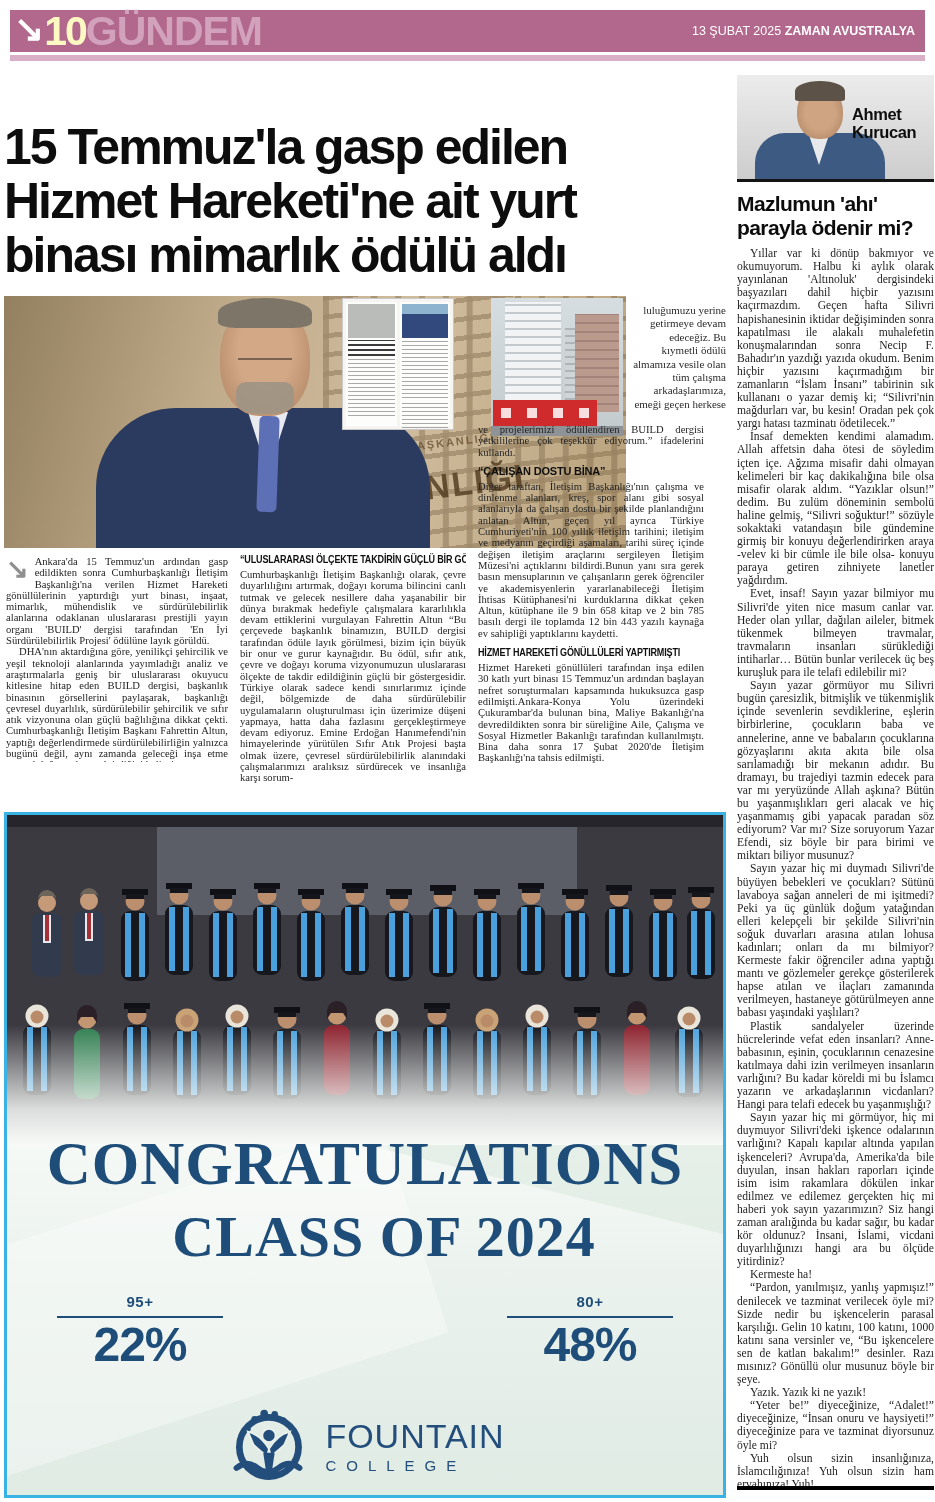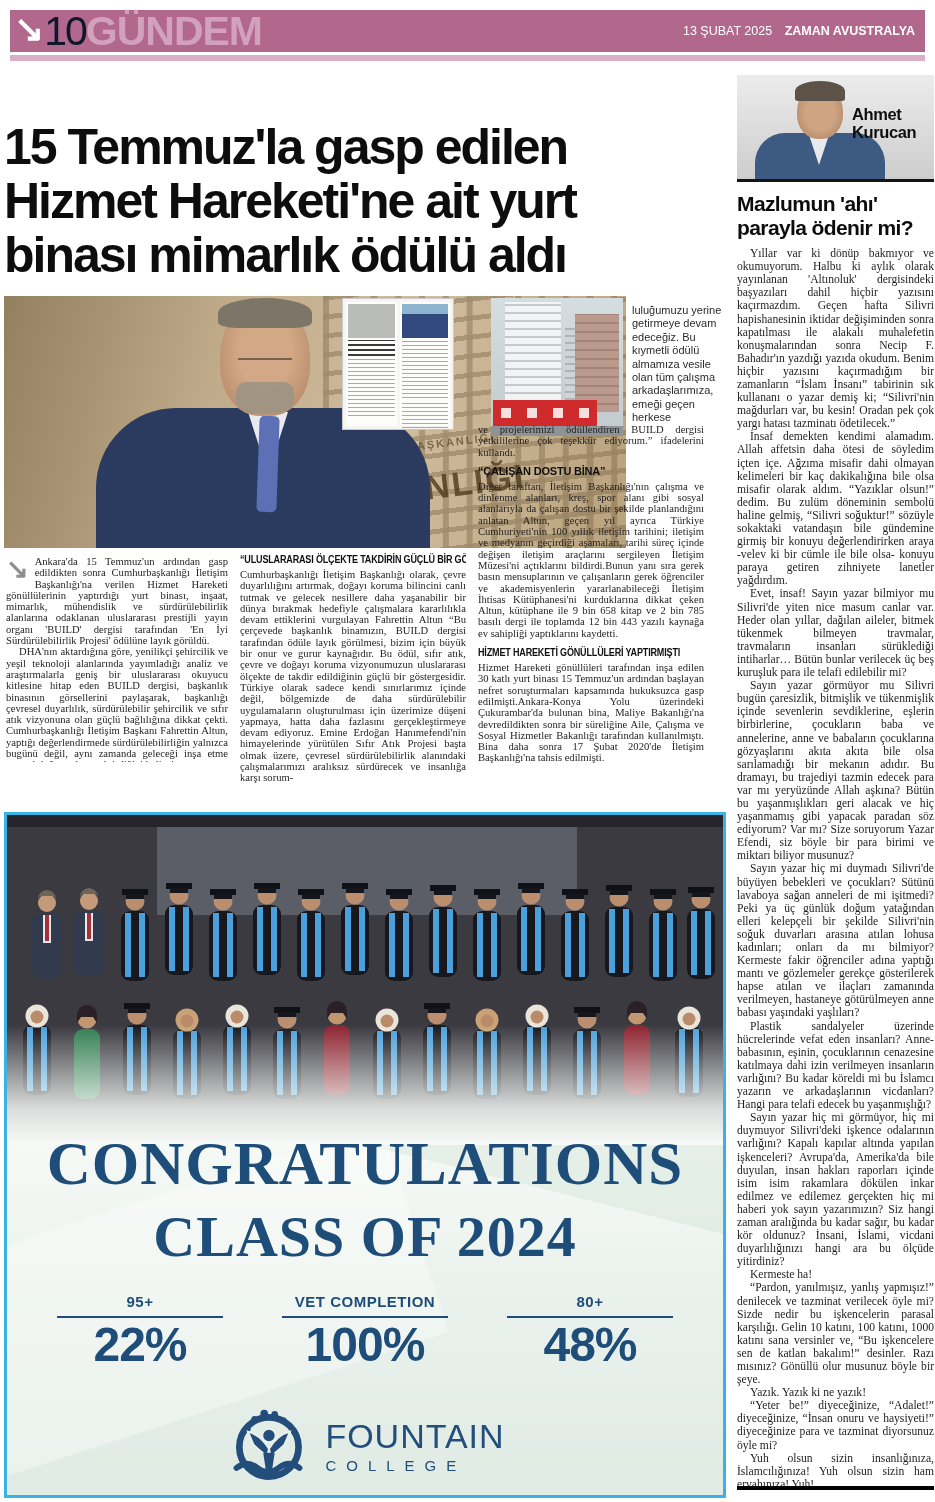--- a/index.html
+++ b/index.html
@@ -2,24 +2,24 @@
 <html lang="tr"><head>
 <meta charset="utf-8">
 <style>
   html,body{margin:0;padding:0;background:#ffffff;}
   body{font-family:"Liberation Sans",sans-serif;}
   #page{position:relative;width:935px;height:1502px;margin:0 auto;background:#fff;overflow:hidden;}
 
   
   .hdr-bar{position:absolute;left:10px;top:10px;width:915px;height:42px;background:#b2688c;display:flex;align-items:center;}
   .hdr-arrow{color:#fff;font-size:36px;font-weight:900;line-height:36px;margin:0 0 4px 4px;}
-  .hdr-num{color:#0f172a;font-size:41px;font-weight:normal;letter-spacing:-2px;line-height:40px;}
+  .hdr-num{color:#fef9c3;font-size:41px;font-weight:bold;letter-spacing:-2px;line-height:40px;}
   .hdr-section{color:#d2a2bd;font-size:41px;font-weight:bold;letter-spacing:-1px;line-height:40px;}
   .hdr-right{margin-left:auto;padding-right:10px;color:#fff;font-size:12.5px;white-space:nowrap;}
-  .hdr-right .bold{font-weight:bold;margin-left:9px;}
+  .hdr-right .bold{font-weight:bold;}
   .hdr-underline{position:absolute;left:10px;top:55px;width:915px;height:6px;background:#d9aec7;}
 
   
   .kicker{position:absolute;left:6px;top:86px;font-size:27px;font-weight:bold;color:#8f8f8f;letter-spacing:-0.5px;}
   .headline{position:absolute;left:4px;top:120px;width:724px;font-size:50px;line-height:54px;font-weight:800;
             color:#0d0d0d;letter-spacing:-2px;white-space:pre-line;}
 
   .collage{position:absolute;left:4px;top:296px;width:724px;height:252px;}
   .photo-main{position:absolute;left:0;top:0;width:622px;height:252px;overflow:hidden;
               background:linear-gradient(104deg,#93805f 0%,#c0ab8a 34%,#d0bd9e 62%,#b9a27c 100%);}
@@ -55,21 +55,21 @@
   .bld-nb{position:absolute;right:4px;top:16px;width:44px;height:98px;
           background:repeating-linear-gradient(0deg,#bb9a8e 0 7px,#a3837a 7px 9px);}
   .bld-mid{position:absolute;left:74px;top:30px;width:22px;height:84px;
            background:repeating-linear-gradient(0deg,#cfd4d7 0 5px,#aeb4b8 5px 7px);}
   .bld-red{position:absolute;left:2px;bottom:10px;width:104px;height:26px;background:#cf2a2c;}
   .bld-red-sign{position:absolute;left:8px;top:8px;right:8px;height:10px;
                 background:repeating-linear-gradient(90deg,#fff 0 10px,transparent 10px 26px);opacity:.85;}
   .bld-base{position:absolute;left:0;bottom:0;width:100%;height:10px;background:#8d9396;}
 
   .wrap-col{position:absolute;left:628px;top:8px;width:94px;
-            font-family:Liberation Sans, sans-serif;font-size:11px;line-height:13.4px;color:#2b2b2b;text-align:left;}
+            font-family:Liberation Serif, serif;font-size:11px;line-height:13.4px;color:#2b2b2b;text-align:right;}
 
   .body-col{position:absolute;font-family:"Liberation Serif",serif;font-size:10.6px;line-height:11.3px;
             color:#242424;text-align:justify;overflow:hidden;}
   .c1{left:6px;top:556px;width:222px;height:206px;}
   .c2{left:240px;top:546px;width:226px;height:252px;}
   .c3{left:478px;top:424px;width:226px;height:390px;}
   .sub-head{font-family:"Liberation Sans",sans-serif;font-weight:bold;font-size:11px;line-height:13px;
             letter-spacing:-0.2px;color:#0f0f0f;margin:7px 0 3px;text-align:left;}
   .squeeze{transform:scaleX(.82);transform-origin:0 50%;white-space:nowrap;}
   .p-ind{text-indent:13px;}
@@ -95,21 +95,21 @@
   .ad{position:absolute;left:4px;top:812px;width:722px;height:686px;border:3px solid #3ab2e4;box-sizing:border-box;
       background:linear-gradient(180deg,#f7faf7 46%,#e9f1ec 72%,#e0ebe4 100%);overflow:hidden;}
   .ad-deco1{position:absolute;left:-80px;top:380px;width:500px;height:220px;background:rgba(255,255,255,.35);
             transform:rotate(-18deg);}
   .ad-deco2{position:absolute;right:-120px;top:120px;width:520px;height:260px;background:rgba(210,228,218,.45);
             transform:rotate(14deg);}
   .ad-photo{position:absolute;left:0;top:0;width:716px;height:330px;}
   .ad-title{position:absolute;left:0;width:100%;text-align:center;font-family:"Liberation Serif",serif;
             font-weight:bold;color:#1d4d78;}
   .ad-t1{top:314px;font-size:61px;letter-spacing:1px;}
-  .ad-t2{top:388px;font-size:58px;letter-spacing:1px;}
+  .ad-t2{top:388px;font-size:58px;letter-spacing:1px;padding-left:19px;}
   .ad-stats{position:absolute;top:478px;left:28px;right:28px;display:flex;justify-content:space-between;}
   .stat{width:210px;text-align:center;color:#1d4d78;}
   .stat-label{font-size:15px;font-weight:bold;letter-spacing:.5px;}
   .stat-line{border-top:2px solid #1d4d78;margin:6px 22px 2px;}
   .stat-value{font-size:48px;font-weight:bold;letter-spacing:-1px;line-height:1.05;}
   .ad-logo{position:absolute;top:588px;left:0;width:100%;display:flex;justify-content:center;align-items:center;gap:14px;}
   .brand-text{text-align:left;}
   .brand{font-weight:400;font-size:34px;color:#234e7c;letter-spacing:1px;line-height:1;}
   .brand-sub{font-size:15px;color:#234e7c;letter-spacing:10px;margin-top:5px;line-height:1;}
 </style>
@@ -307,25 +307,20 @@
     <div class="ad-title ad-t1">CONGRATULATIONS</div>
     <div class="ad-title ad-t2">CLASS OF 2024</div>
 
     <div class="ad-stats">
       <div class="stat">
         <div class="stat-label">95+</div>
         <div class="stat-line"></div>
         <div class="stat-value">22%</div>
       </div>
       <div class="stat">
-        <div class="stat-label">VET COMPLETION</div>
-        <div class="stat-line"></div>
-        <div class="stat-value">100%</div>
-      </div>
-      <div class="stat">
         <div class="stat-label">80+</div>
         <div class="stat-line"></div>
         <div class="stat-value">48%</div>
       </div>
     </div>
 
     <div class="ad-logo">
       <svg width="86" height="86" viewBox="0 0 90 90">
         <circle cx="46" cy="46" r="31" fill="none" stroke="#234e7c" stroke-width="7"></circle>
         <circle cx="24" cy="27" r="3" fill="#234e7c"></circle>

